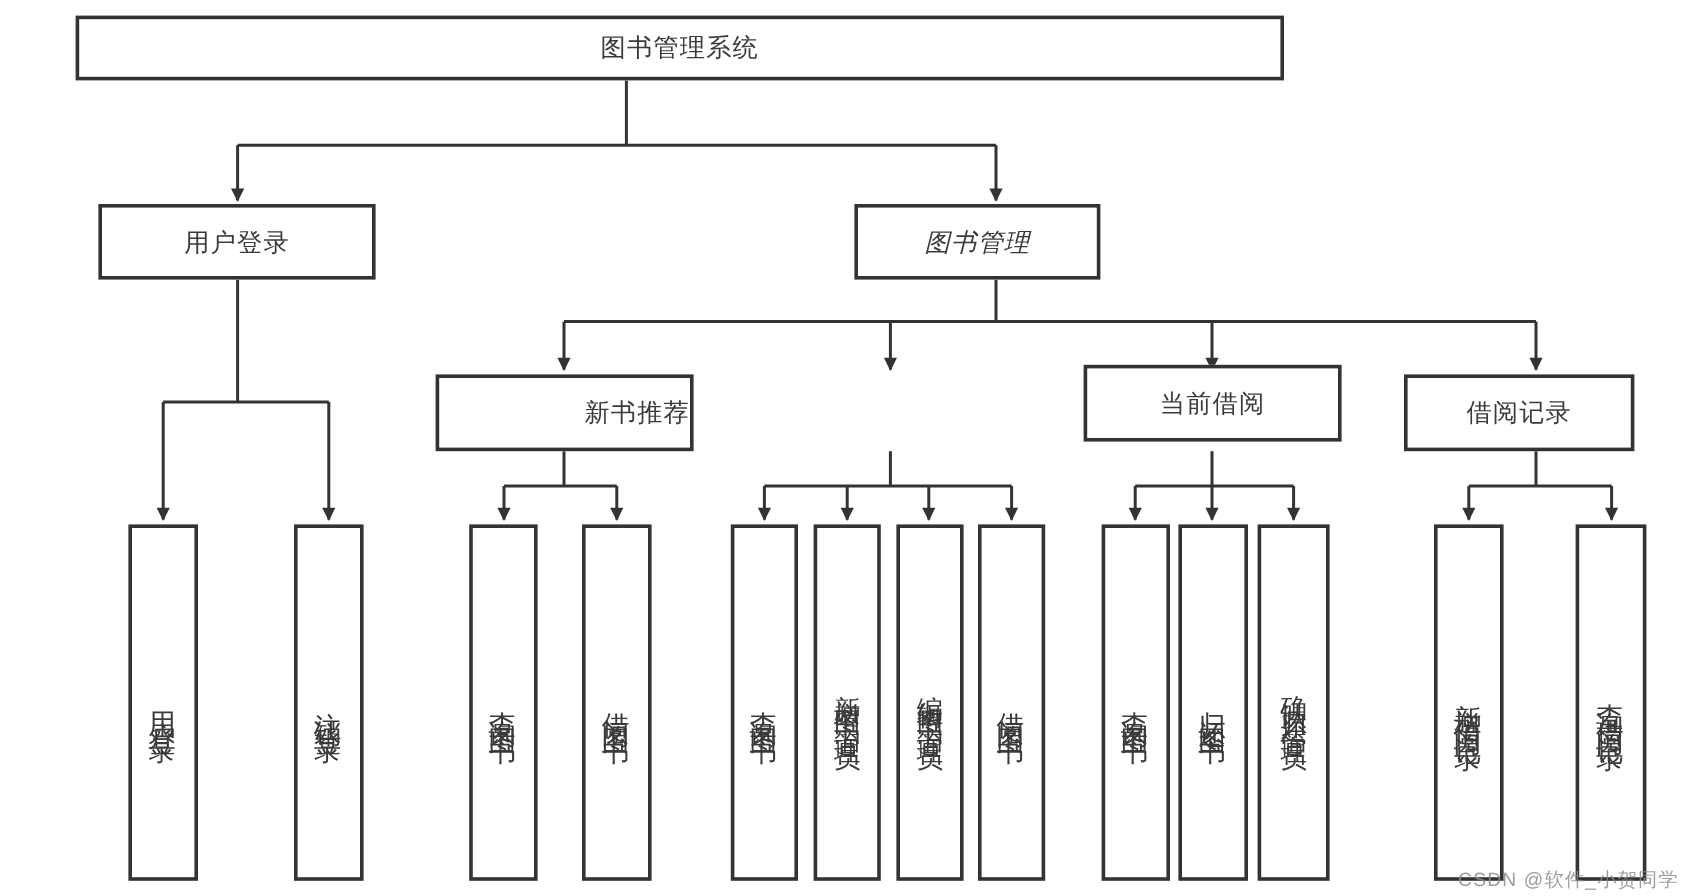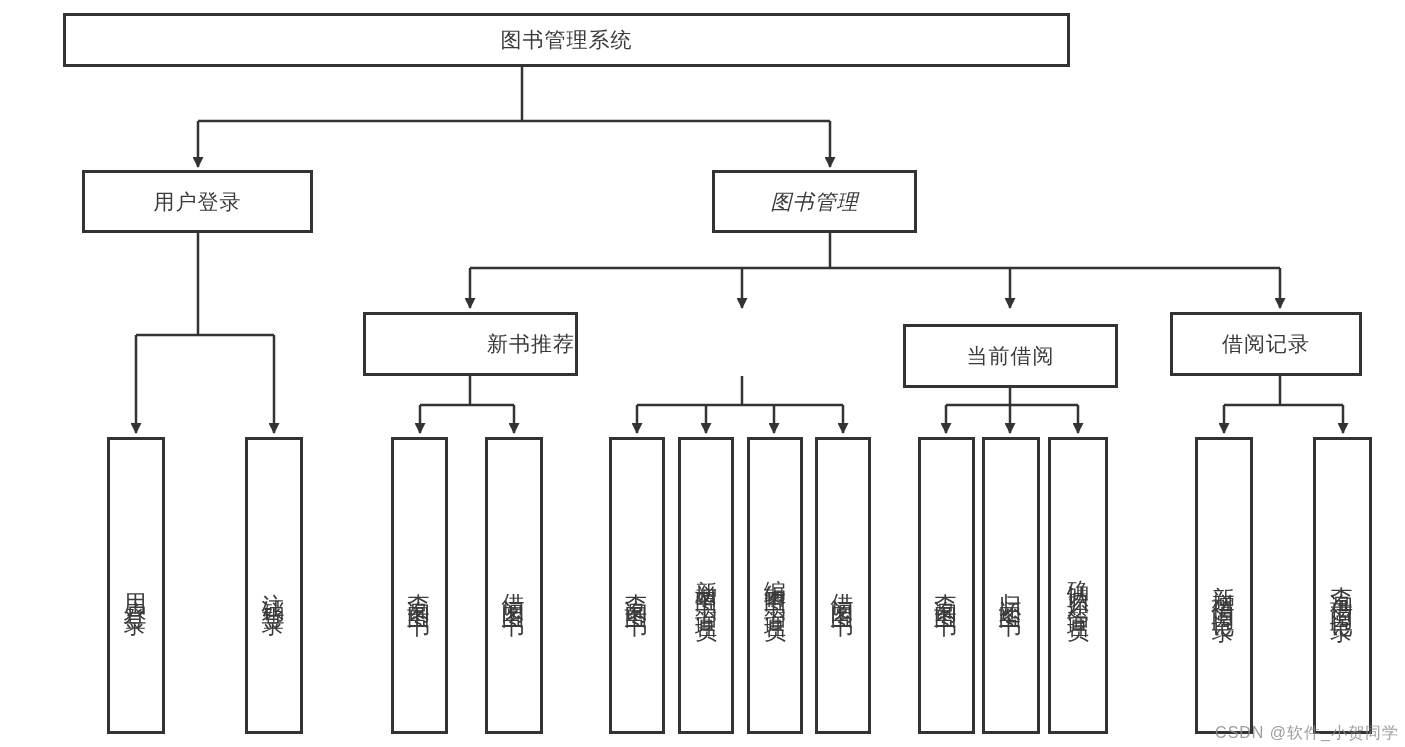--- a/index.html
+++ b/index.html
@@ -112,21 +112,21 @@
   <div class="box" style="left:82px; top:170px; width:231px; height:63px;">
     <span class="hlabel">用户登录</span>
   </div>
   <div class="box" style="left:712px; top:170px; width:205px; height:63px;font-style:italic;">
     <span class="hlabel">图书管理</span>
   </div>
 
   <div class="box" style="left:363px; top:312px; width:215px; height:64px;justify-content:flex-end;">
     <span class="hlabel">新书推荐</span>
   </div>
-  <div class="box" style="left:903px; top:324px; width:215px; height:64px;">
+  <div class="box" style="left:903px; top:304px; width:215px; height:64px;">
     <span class="hlabel">当前借阅</span>
   </div>
   <div class="box" style="left:1170px; top:312px; width:192px; height:64px;">
     <span class="hlabel">借阅记录</span>
   </div>
 
   <div class="box leaf" style="left:107px; width:58px;">
     <span class="vlabel">用户登录</span>
   </div>
   <div class="box leaf" style="left:245px; width:58px;">

